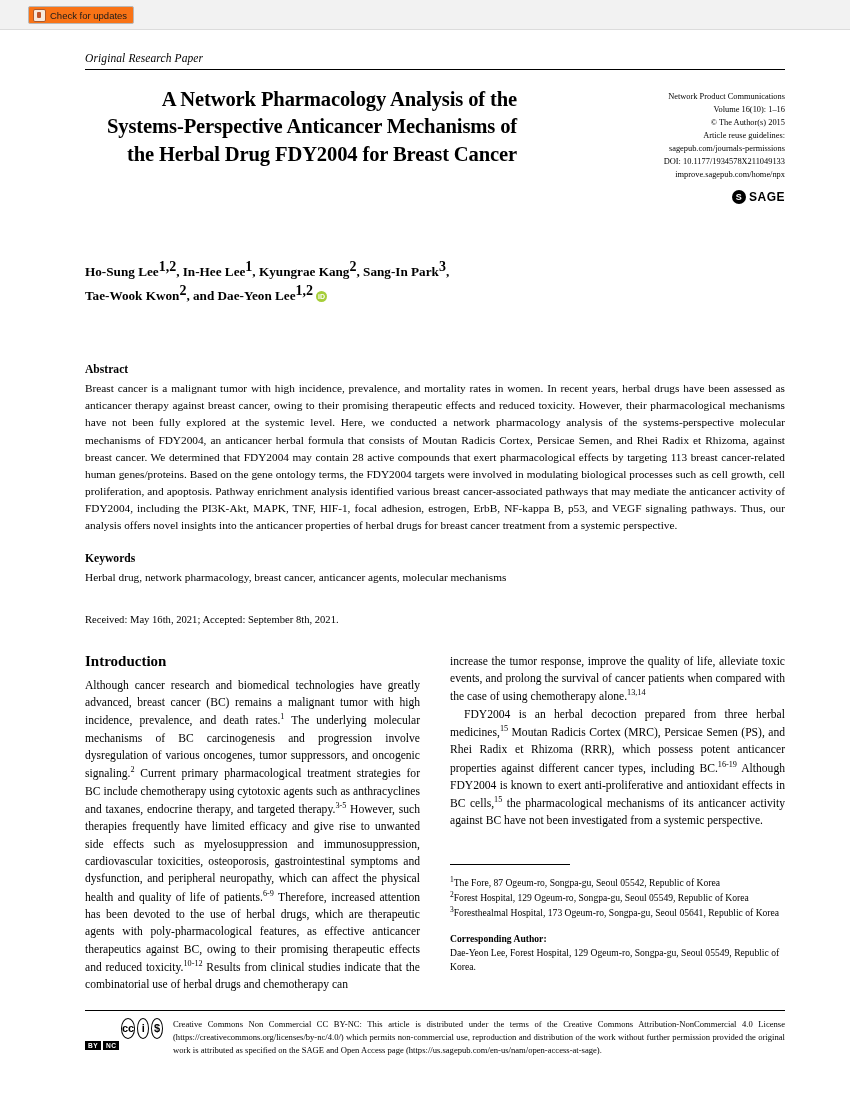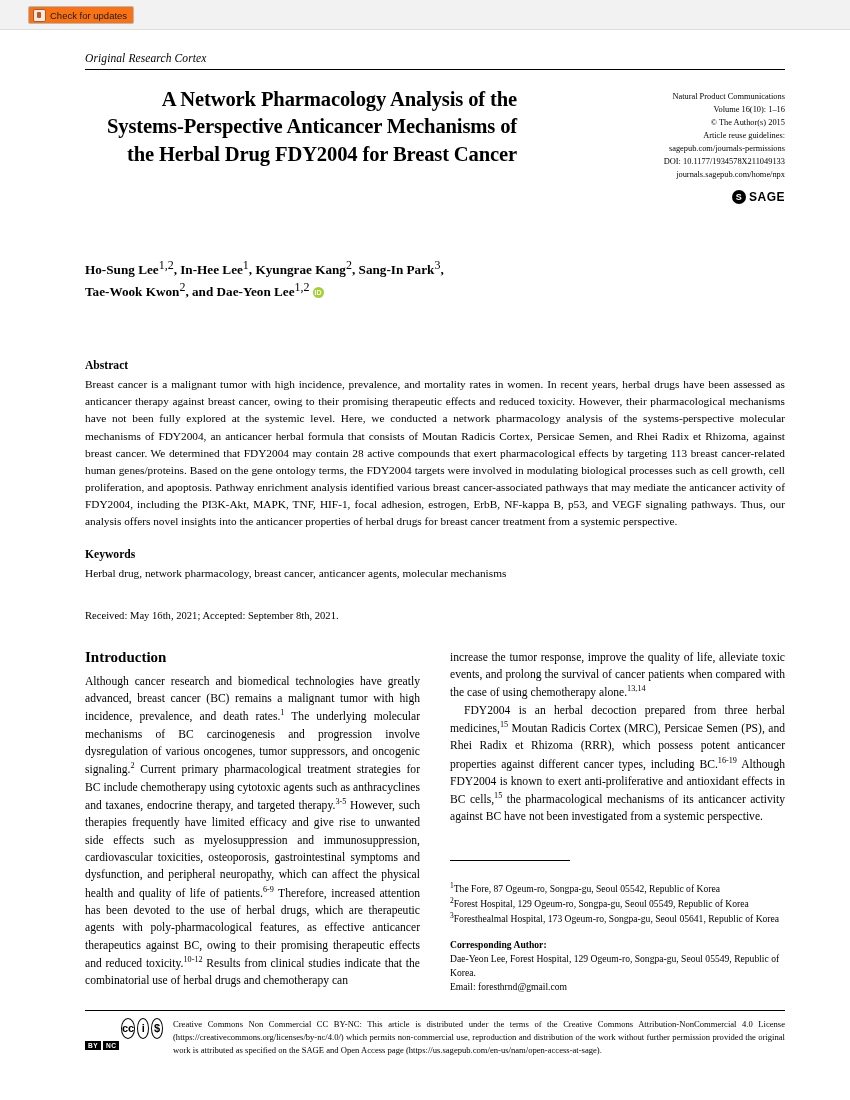--- a/index.html
+++ b/index.html
@@ -141,21 +141,21 @@
 
   
   .authors {
     margin-top: 52px;
     width: 560px;
     font-family: "Liberation Serif", serif;
     font-size: 13.2px;
     font-weight: bold;
     line-height: 1.45;
   }
-  .authors sup { font-size: 12px; font-weight: normal; }
+  .authors sup { font-size: 14px; font-weight: bold; }
   .orcid {
     display: inline-block;
     width: 11px; height: 11px;
     border-radius: 50%;
     background: #a6ce39;
     color: #fff;
     font-family: "Liberation Sans", sans-serif;
     font-size: 7px;
     font-weight: bold;
     text-align: center;
@@ -215,21 +215,21 @@
   .body-text sup { font-size: 8.2px; margin-top: 8px; }
   .indent { text-indent: 14px; }
 
   
   .affil-rule {
     margin-top: 34px;
     border-top: 1px solid #000;
     width: 120px;
   }
   .affil {
-    margin-top: 20px;
+    margin-top: 10px;
     font-family: "Liberation Serif", serif;
     font-size: 9.6px;
     line-height: 1.45;
   }
   .affil sup { font-size: 7.5px; }
   .corr {
     margin-top: 12px;
     font-family: "Liberation Serif", serif;
     font-size: 9.6px;
     line-height: 1.45;
@@ -301,34 +301,34 @@
 <div class="topbar">
   <div class="update-btn">
     <span class="update-icon"></span>
     <span>Check for updates</span>
   </div>
 </div>
 
 <div class="page">
   <div class="content">
 
-    <div class="paper-type">Original Research Cortex</div>
+    <div class="paper-type">Original Research Paper</div>
     <div class="hr-top"></div>
 
     <div class="title-block">
       <div class="title">A Network Pharmacology Analysis of the Systems-Perspective Anticancer Mechanisms of the Herbal Drug FDY2004 for Breast Cancer</div>
       <div>
         <div class="journal-meta">
-          <div>Natural Product Communications</div>
+          <div>Network Product Communications</div>
           <div>Volume 16(10): 1–16</div>
           <div>© The Author(s) 2015</div>
           <div>Article reuse guidelines:</div>
           <div>sagepub.com/journals-permissions</div>
           <div>DOI: 10.1177/1934578X211049133</div>
-          <div>journals.sagepub.com/home/npx</div>
+          <div>improve.sagepub.com/home/npx</div>
         </div>
         <div class="sage-logo">
           <span class="sage-pill">
             <span class="sage-circle">S</span>
             <span>SAGE</span>
           </span>
         </div>
       </div>
     </div>
 
@@ -356,21 +356,20 @@
       <div class="col">
         <div class="body-text" id="p-right1">increase the tumor response, improve the quality of life, alleviate toxic events, and prolong the survival of cancer patients when compared with the case of using chemotherapy alone.<sup>13,14</sup></div>
         <div class="body-text indent" id="p-right2">FDY2004 is an herbal decoction prepared from three herbal medicines,<sup>15</sup> Moutan Radicis Cortex (MRC), Persicae Semen (PS), and Rhei Radix et Rhizoma (RRR), which possess potent anticancer properties against different cancer types, including BC.<sup>16-19</sup> Although FDY2004 is known to exert anti-proliferative and antioxidant effects in BC cells,<sup>15</sup> the pharmacological mechanisms of its anticancer activity against BC have not been investigated from a systemic perspective.</div>
 
         <div class="affil-rule"></div>
         <div class="affil" id="affils"><sup>1</sup>The Fore, 87 Ogeum-ro, Songpa-gu, Seoul 05542, Republic of Korea<br><sup>2</sup>Forest Hospital, 129 Ogeum-ro, Songpa-gu, Seoul 05549, Republic of Korea<br><sup>3</sup>Foresthealmal Hospital, 173 Ogeum-ro, Songpa-gu, Seoul 05641, Republic of Korea</div>
 
         <div class="corr">
           <div class="corr-head">Corresponding Author:</div>
           <div>Dae-Yeon Lee, Forest Hospital, 129 Ogeum-ro, Songpa-gu, Seoul 05549, Republic of Korea.</div>
-          <div>Email: foresthrnd@gmail.com</div>
         </div>
       </div>
     </div>
 
   </div>
 
   <div class="footer">
     <div class="footer-rule"></div>
     <div class="footer-row">
       <div class="cc-badge">

